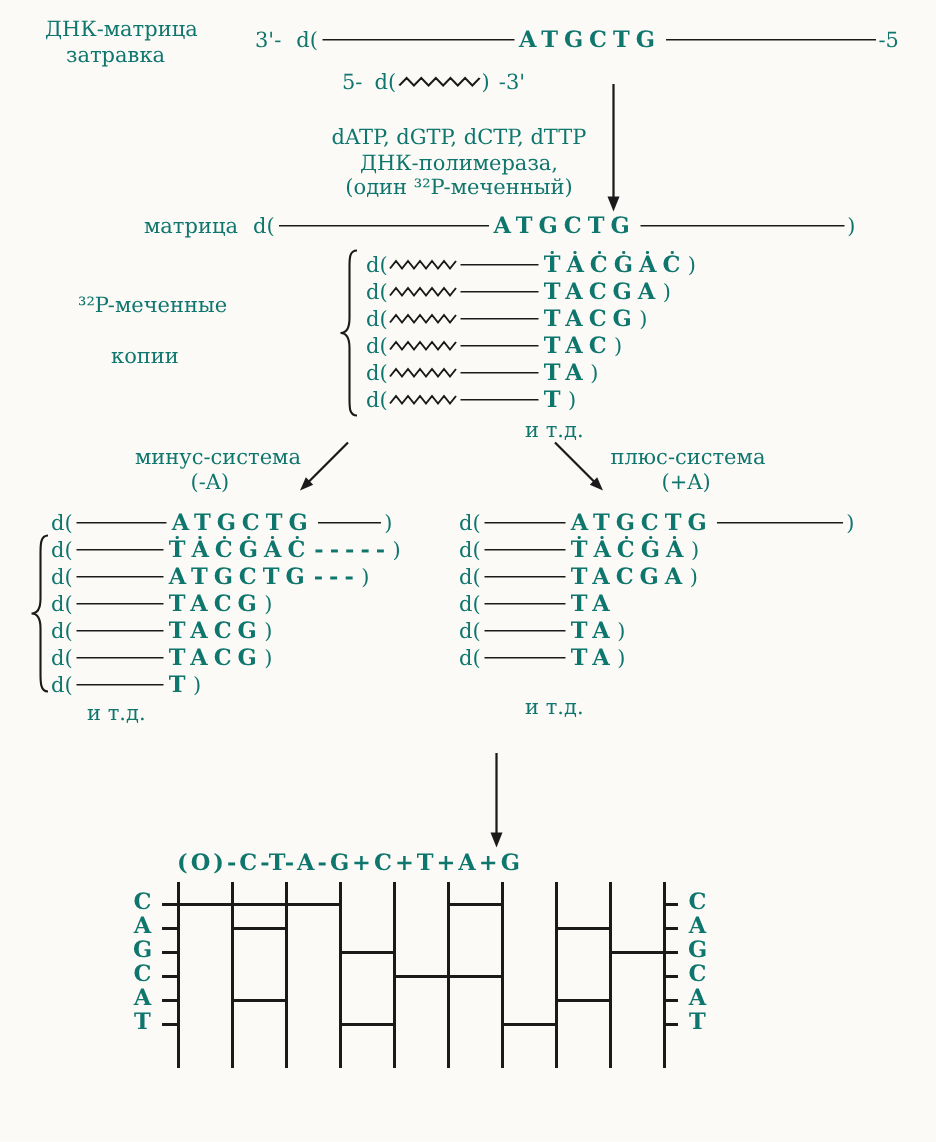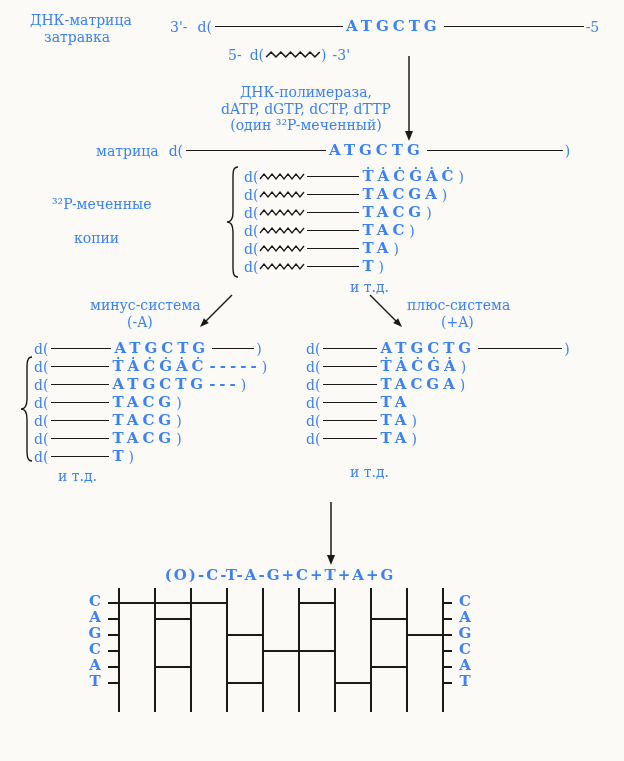--- a/index.html
+++ b/index.html
@@ -1,36 +1,36 @@
 <!DOCTYPE html>
 <html><head>
 <meta charset="utf-8">
 <style>
   * { margin:0; padding:0; box-sizing:border-box; }
   body { background:#ffffff; }
   .canvas{
     position:relative; width:624px; height:761px;
-    background:#fbfaf6; color:#3b82f6;
+    background:#fbfaf6; color:#0f766e;
     font-family:"DejaVu Serif", serif; overflow:hidden;
   }
   .abs{ position:absolute; white-space:nowrap; }
   .t14{ font-size:14px; line-height:17px; }
   .row{ position:absolute; display:flex; align-items:center; white-space:nowrap; height:17px; }
   .row .lbl{ font-size:14px; }
   .ln{ display:inline-block; height:1.5px; background:#1a1a1a; margin:0 2px; }
   .seq{ font-weight:bold; font-size:15px; letter-spacing:4px; margin:0 1px; line-height:1; }
   .dopen{ font-size:14px; margin-right:1px; }
   .close{ font-size:14px; }
   .wv{ fill:none; stroke:#1a1a1a; stroke-width:1.3; }
   .br{ fill:none; stroke:#1a1a1a; stroke-width:1.4; }
   .ar{ stroke:#1a1a1a; stroke-width:1.5; }
   .arh{ fill:#1a1a1a; }
   .centerblock{ position:absolute; text-align:center; font-size:14px; line-height:16.5px; }
   .etc{ font-size:14px; }
-  .gel-header{ position:absolute; text-align:center; font-weight:bold; font-size:15px; letter-spacing:2px; }
+  .gel-header{ position:absolute; font-weight:bold; font-size:15px; letter-spacing:2px; }
   .gel-letter{ position:absolute; width:22px; text-align:center; font-weight:bold; font-size:15px; line-height:1; }
   .gel-vline{ position:absolute; width:1.5px; background:#1a1a1a; }
   .gel-band{ position:absolute; height:1.7px; background:#1a1a1a; }
   .gel-tick{ position:absolute; height:1.5px; width:10px; background:#1a1a1a; }
 </style>
 </head>
 <body>
 
 <div class="canvas" id="canvas">
 
@@ -55,22 +55,22 @@
     <span class="close">)</span>
     <span class="lbl" style="margin-left:6px">-3'</span>
   </div>
 
   <svg class="abs" style="left:402px;top:56px" width="14" height="86">
     <line class="ar" x1="7" y1="0" x2="7" y2="76"></line>
     <polygon class="arh" points="3,75 11,75 7,85"></polygon>
   </svg>
 
   <div class="centerblock" style="left:212px;top:84px;width:188px">
+    <div>dATP, dGTP, dCTP, dTTP</div>
     <div>ДНК-полимераза,</div>
-    <div>dATP, dGTP, dCTP, dTTP</div>
     <div>(один ³²P-меченный)</div>
   </div>
 
   <div class="row" style="left:96px;top:142px">
     <span class="lbl" style="margin-right:10px">матрица</span>
     <span class="dopen">d(</span>
     <span class="ln" style="width:140px"></span>
     <span class="seq">ATGCTG</span>
     <span class="ln" style="width:136px"></span>
     <span class="close">)</span>

